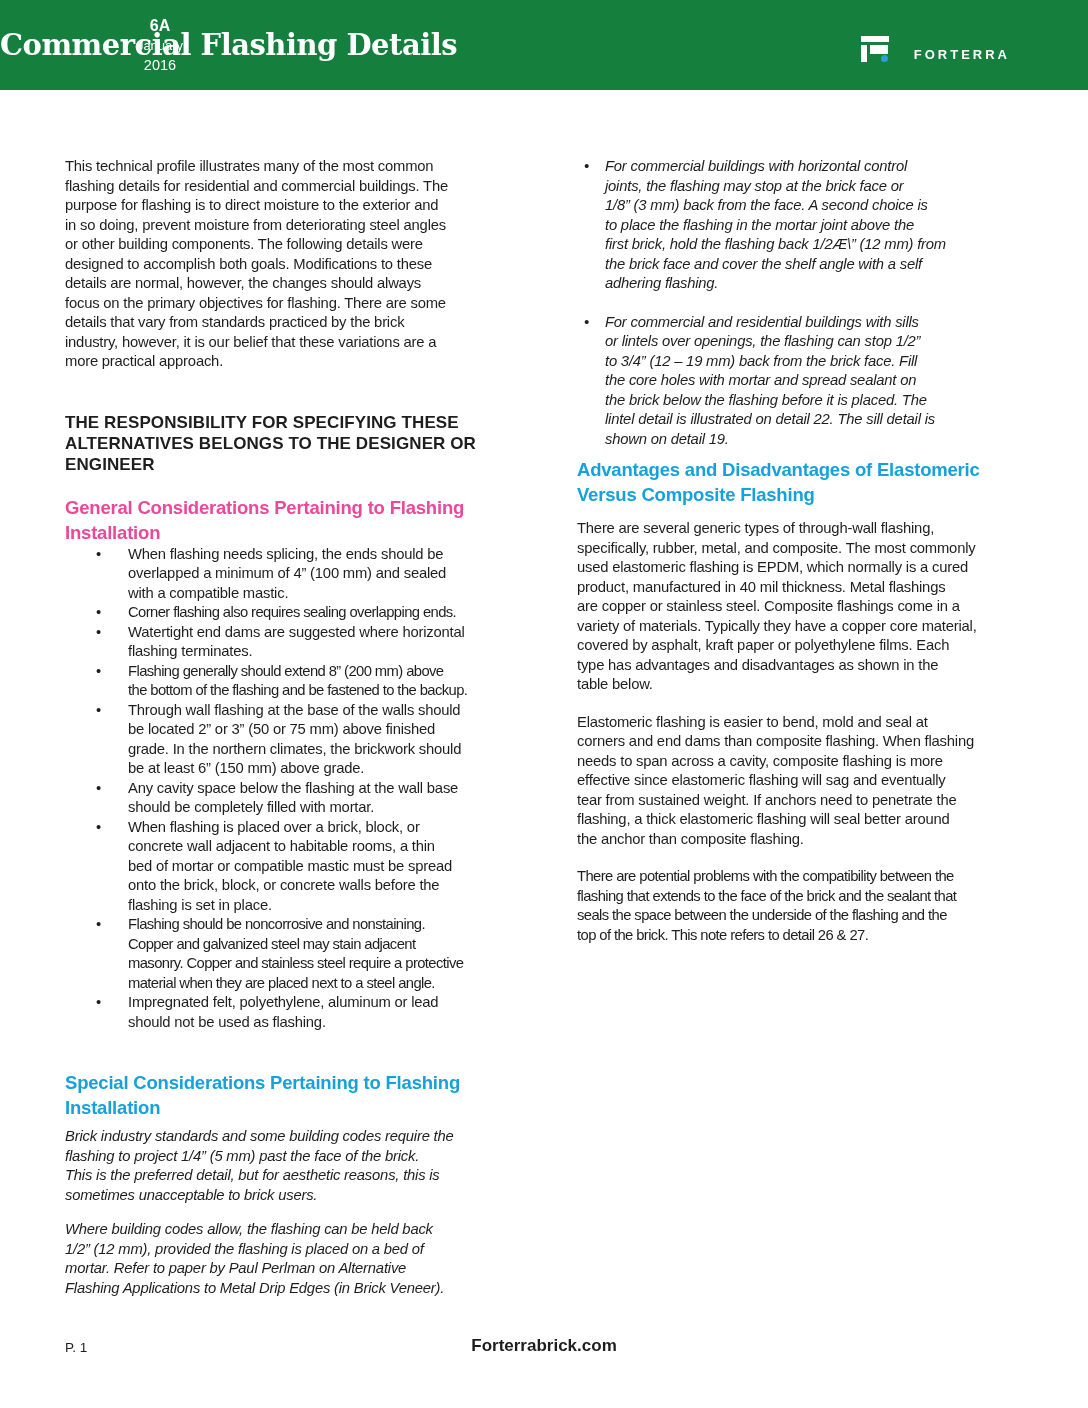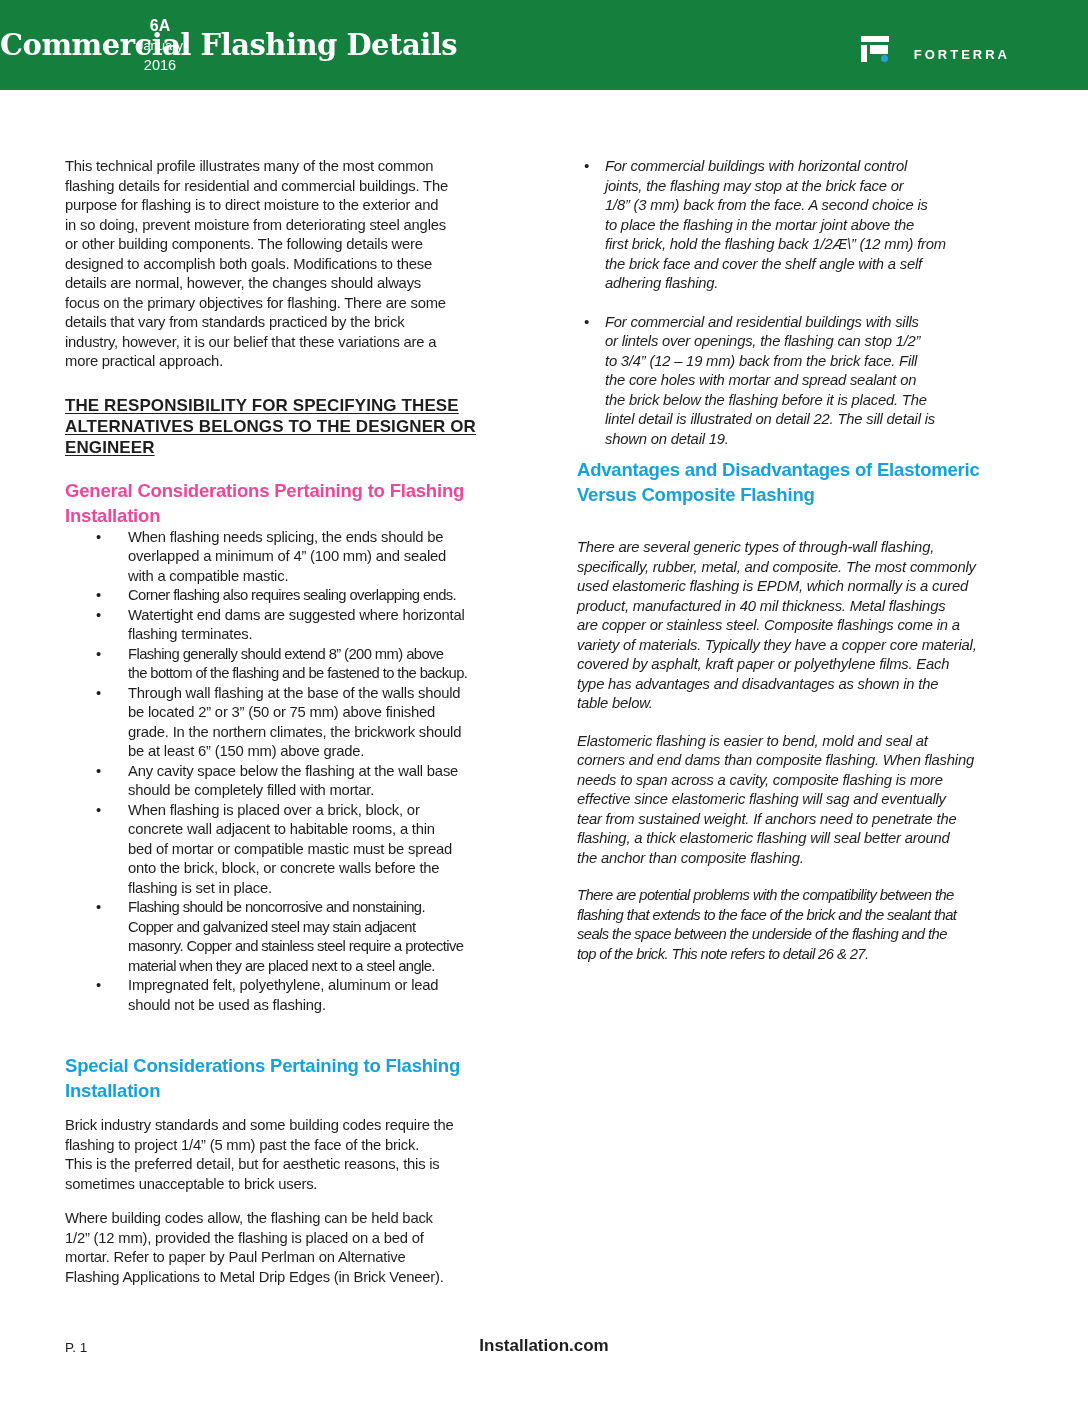--- a/index.html
+++ b/index.html
@@ -61,24 +61,23 @@
   .body-text, .bullets {
     font-size:14.8px;
     line-height:19.5px;
     letter-spacing:-0.2px;
     white-space:pre-line;
   }
   .body-text { margin:0; }
   .condensed { letter-spacing:-0.6px; }
 
   .notice {
-    margin-top:23px;
+    margin-top:40px;
     font-size:17px; font-weight:bold; line-height:21px;
     letter-spacing:0.1px;
-    text-decoration:underline;
     text-underline-offset:2px;
     white-space:pre-line;
   }
 
   .section-heading {
     font-weight:bold;
     font-size:18.5px;
     line-height:25px;
     letter-spacing:-0.2px;
     white-space:pre-line;
@@ -90,22 +89,22 @@
   ul.bullets { list-style:none; margin:0; padding:0; }
   .left-bullets  { margin-top:18px; }
   .left-bullets li  { position:relative; padding-left:63px; }
   .left-bullets li::before  { content:"\2022"; position:absolute; left:31px; }
   .right-bullets li { position:relative; padding-left:28px;font-style:italic; }
   .right-bullets li::before { content:"\2022"; position:absolute; left:7px; }
   .right-bullets li + li { margin-top:19px; }
 
   .para-stack p { margin:0; }
   .para-stack p + p { margin-top:15px; }
-  .special-paras    { margin-top:13px; }
-  .advantages-paras { margin-top:31px;font-style:italic; }
+  .special-paras    { margin-top:7px;font-style:italic; }
+  .advantages-paras { margin-top:12px; }
   .advantages-paras p + p { margin-top:18px; }
 
   
   .footer { position:absolute; left:0; right:0; top:1336px; height:26px; }
   .page-num {
     position:absolute; left:65px; top:4px;
     font-size:13.5px; letter-spacing:0;
   }
   .site {
     text-align:center; font-weight:bold; font-size:17px;
@@ -226,14 +225,14 @@
 flashing that extends to the face of the brick and the sealant that
 seals the space between the underside of the flashing and the
 top of the brick. This note refers to detail 26 &amp; 27.</p>
       </div>
   </div>
 
 </div>
 
 <div class="footer">
   <div class="page-num">P. 1</div>
-  <div class="site">Installation.com</div>
+  <div class="site">Forterrabrick.com</div>
 </div>
 
 </body></html>

